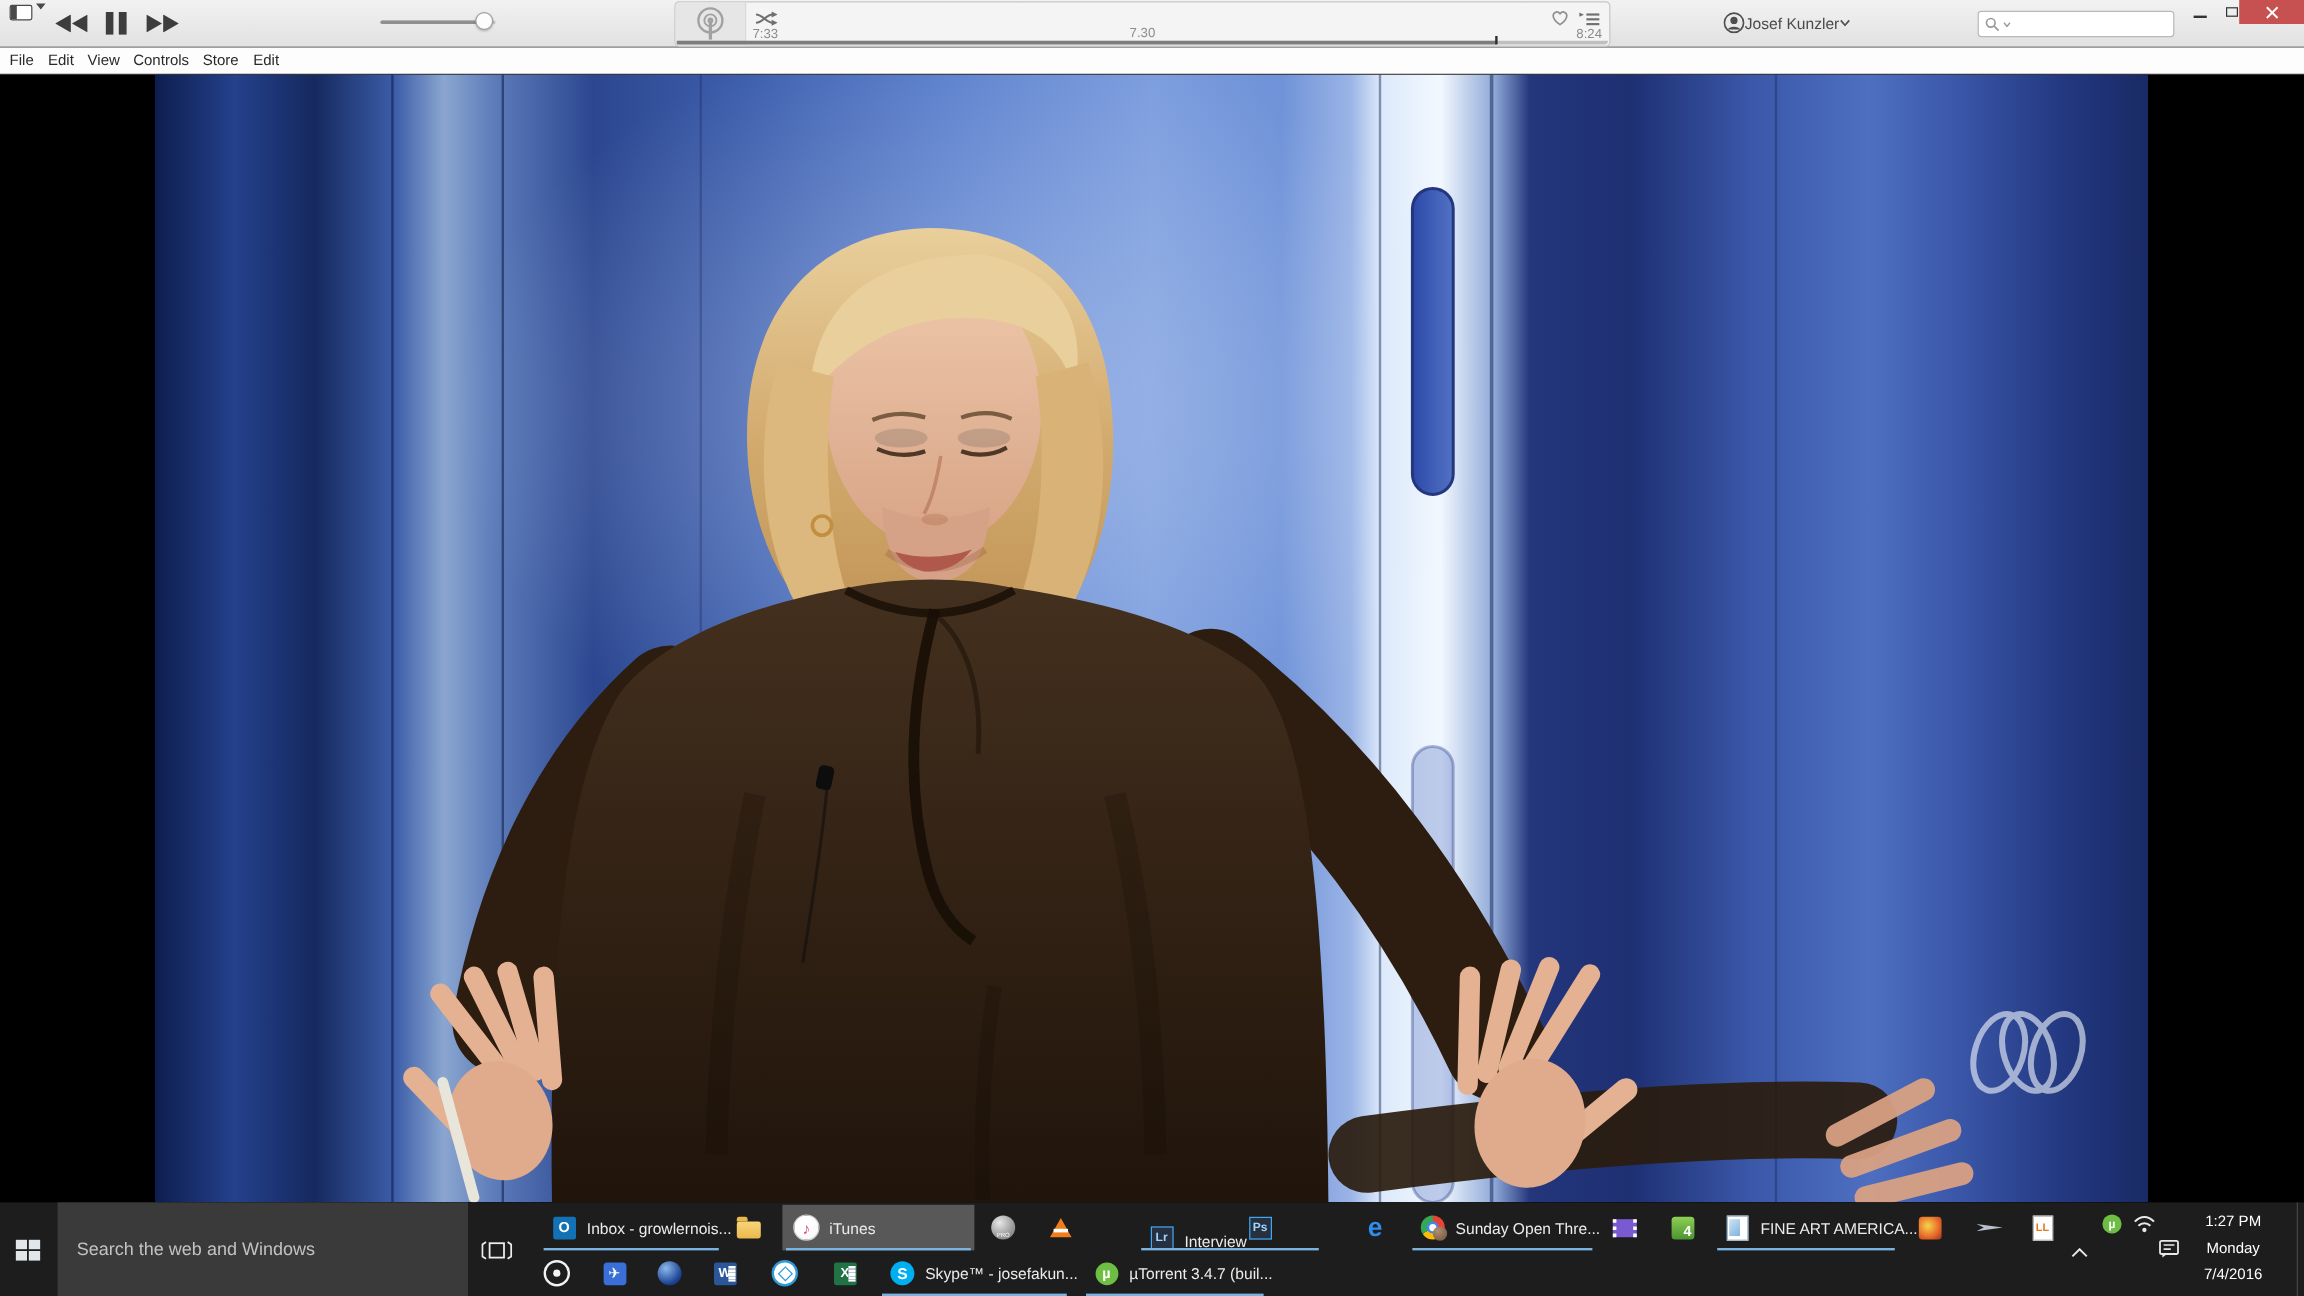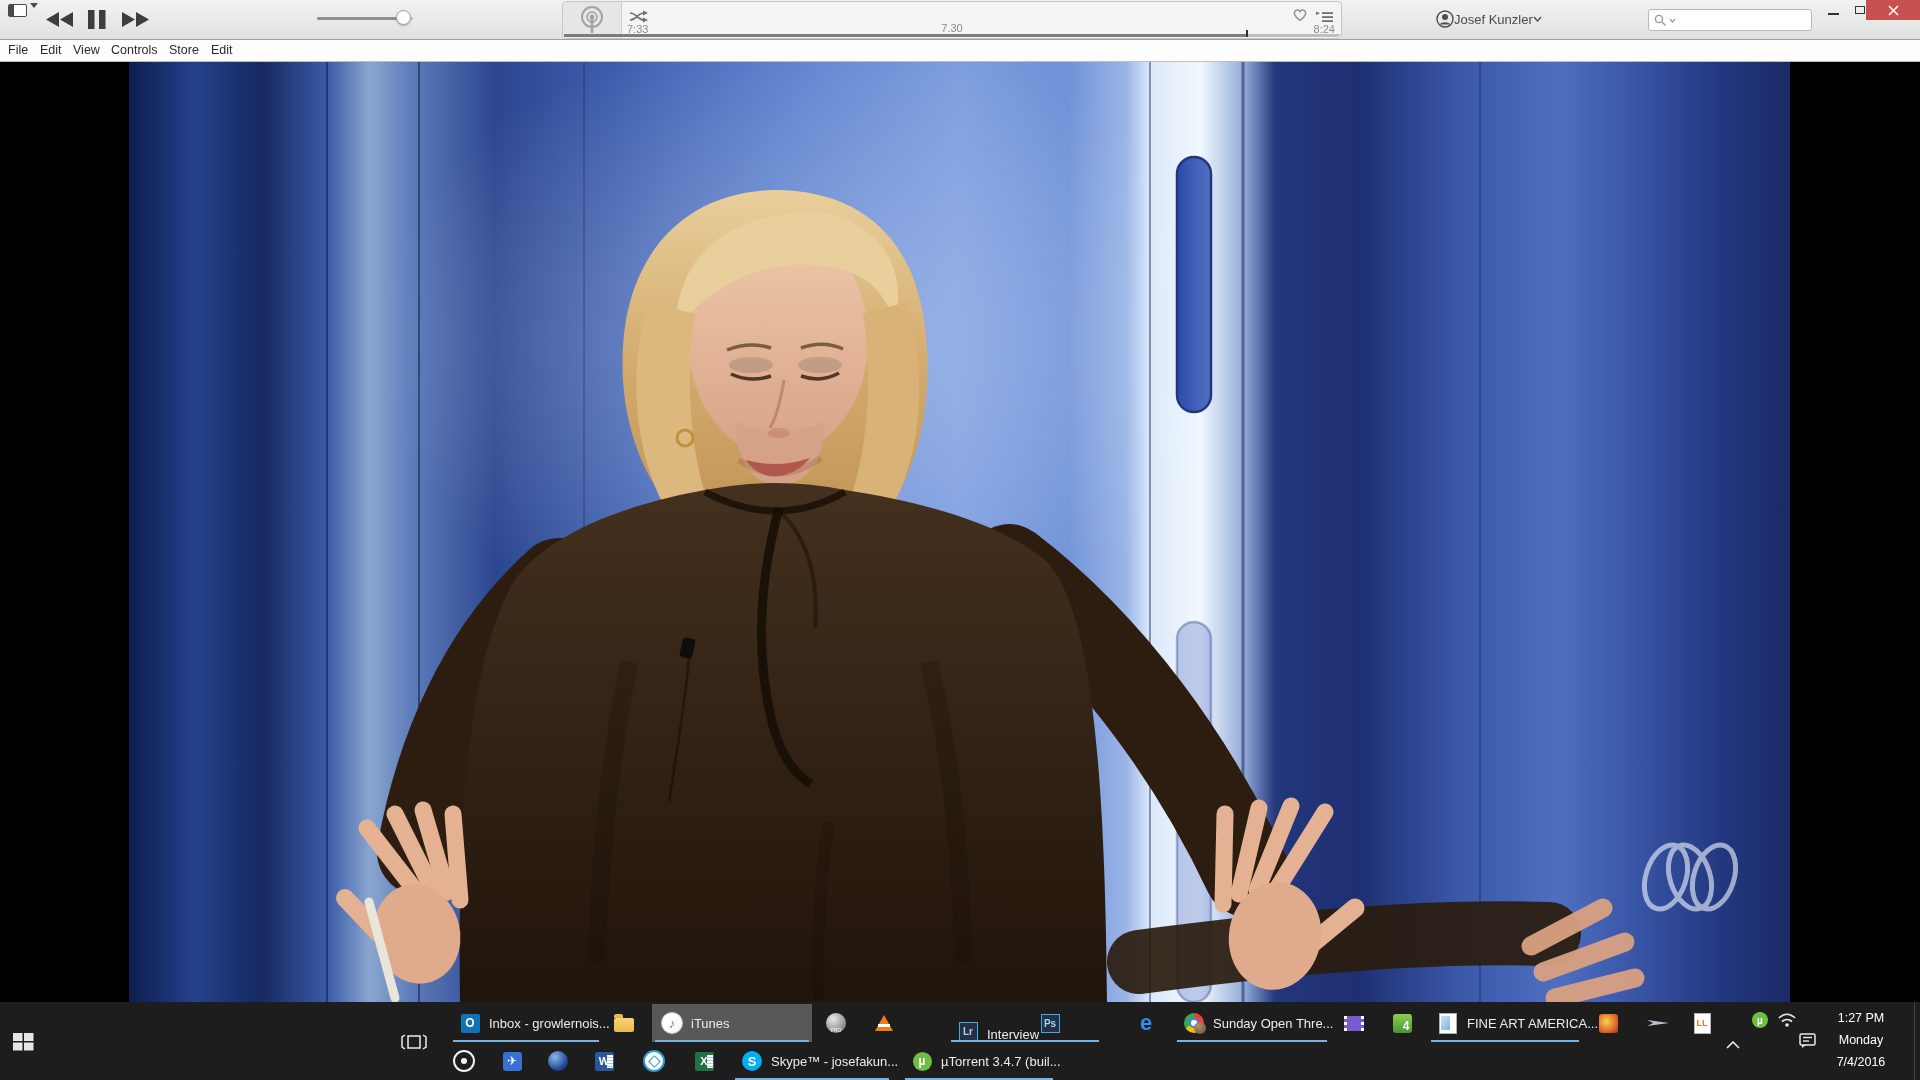--- a/index.html
+++ b/index.html
@@ -353,20 +353,23 @@
 
     <div class="abs" style="left:13px;top:31px;">
       <svg width="21" height="18">
         <rect x="0" y="0" width="9.5" height="8" fill="#e2e6e9"></rect>
           <rect x="11" y="0" width="9.5" height="8" fill="#e2e6e9"></rect>
         <rect x="0" y="9.5" width="9.5" height="8" fill="#e2e6e9"></rect>
           <rect x="11" y="9.5" width="9.5" height="8" fill="#e2e6e9"></rect>
       </svg>
     </div>
 
+    <div class="abs tb-search">
+      <span>Search the web and Windows</span>
+    </div>
 
     <div class="abs" style="left:401px;top:31px;">
       <svg width="26" height="18">
         <rect x="7" y="3" width="12" height="12" fill="none" stroke="#ececec" stroke-width="1.5"></rect>
         <polyline points="4,2 1,4 1,14 4,16" fill="none" stroke="#ececec" stroke-width="1.5"></polyline>
         <polyline points="22,2 25,4 25,14 22,16" fill="none" stroke="#ececec" stroke-width="1.5"></polyline>
       </svg>
     </div>
 
     <div class="tbtn row1 running" style="left:450px;width:152px;">

